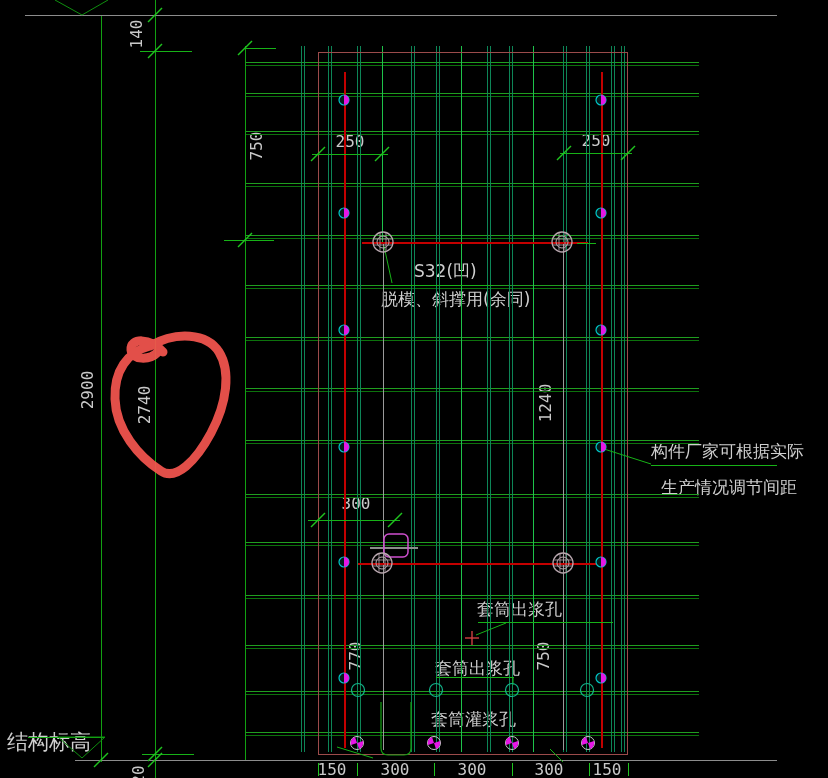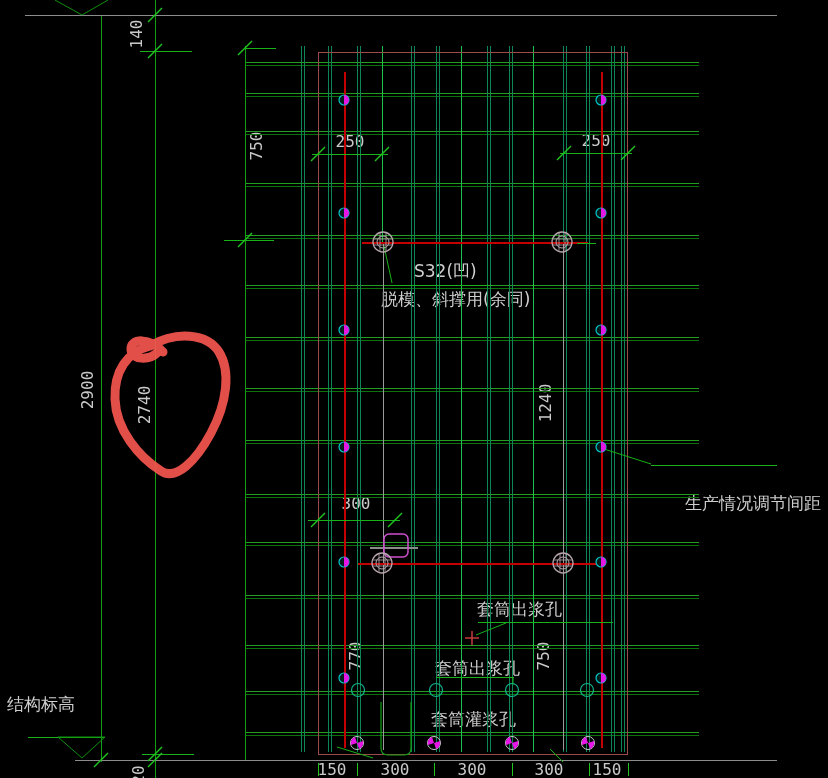--- a/index.html
+++ b/index.html
@@ -4,21 +4,21 @@
 <style>
   html,body{margin:0;padding:0;background:#000;}
   #canvas{position:relative;width:828px;height:778px;background:#000;overflow:hidden;
           font-family:"DejaVu Sans",sans-serif;}
   .ln{position:absolute;}
   .txt{position:absolute;color:#cfcfcf;font-size:17px;line-height:1;white-space:nowrap;}
   .dim{position:absolute;color:#c9c9c9;font-size:16px;line-height:1;white-space:nowrap;
        font-family:"DejaVu Sans Mono",monospace;letter-spacing:0px;}
   .rt{transform:translate(-50%,-50%) rotate(-90deg);}
   .ct{transform:translate(-50%,-50%);}
-  .big{font-size:17px;}
+  .big{font-size:21px;margin-top:36px;}
   svg{position:absolute;left:0;top:0;}
 </style>
 </head>
 <body>
 
 <div id="canvas">
 
   <div class="dim rt" style="left:88px;top:390px;">2900</div>
   <div class="dim rt" style="left:145px;top:405px;">2740</div>
   <div class="dim rt" style="left:137px;top:34px;">140</div>
@@ -33,21 +33,22 @@
   <div class="dim ct" style="left:596px;top:141px;">250</div>
   <div class="dim ct" style="left:356px;top:504px;">300</div>
   <div class="dim ct" style="left:332px;top:770px;">150</div>
   <div class="dim ct" style="left:395px;top:770px;">300</div>
   <div class="dim ct" style="left:472px;top:770px;">300</div>
   <div class="dim ct" style="left:549px;top:770px;">300</div>
   <div class="dim ct" style="left:607px;top:770px;">150</div>
 
   <div class="txt" style="left:414px;top:263px;">S32(凹)</div>
   <div class="txt" style="left:381px;top:291px;">脱模、斜撑用(余同)</div>
-  <div class="txt" style="left:661px;top:495px;margin-left:24px;">生产情况调节间距</div>
+  <div class="txt" style="left:651px;top:443px;">构件厂家可根据实际</div>
+  <div class="txt" style="left:661px;top:479px;">生产情况调节间距</div>
   <div class="txt" style="left:477px;top:601px;">套筒出浆孔</div>
   <div class="txt" style="left:435px;top:660px;">套筒出浆孔</div>
   <div class="txt" style="left:431px;top:711px;">套筒灌浆孔</div>
   <div class="txt big" style="left:7px;top:696px;">结构标高</div>
 
   <div class="ln" style="left: 246px; top: 62px; width: 453px; height: 4px; border-top: 1px solid rgb(31, 158, 31); border-bottom: 1px solid rgb(12, 114, 12); box-sizing: border-box;"></div>
     <div class="ln" style="left: 246px; top: 93px; width: 453px; height: 4px; border-top: 1px solid rgb(31, 158, 31); border-bottom: 1px solid rgb(12, 114, 12); box-sizing: border-box;"></div>
     <div class="ln" style="left: 246px; top: 131px; width: 453px; height: 4px; border-top: 1px solid rgb(31, 158, 31); border-bottom: 1px solid rgb(12, 114, 12); box-sizing: border-box;"></div>
     <div class="ln" style="left: 246px; top: 183px; width: 453px; height: 4px; border-top: 1px solid rgb(31, 158, 31); border-bottom: 1px solid rgb(12, 114, 12); box-sizing: border-box;"></div>
     <div class="ln" style="left: 246px; top: 235px; width: 453px; height: 4px; border-top: 1px solid rgb(31, 158, 31); border-bottom: 1px solid rgb(12, 114, 12); box-sizing: border-box;"></div>

